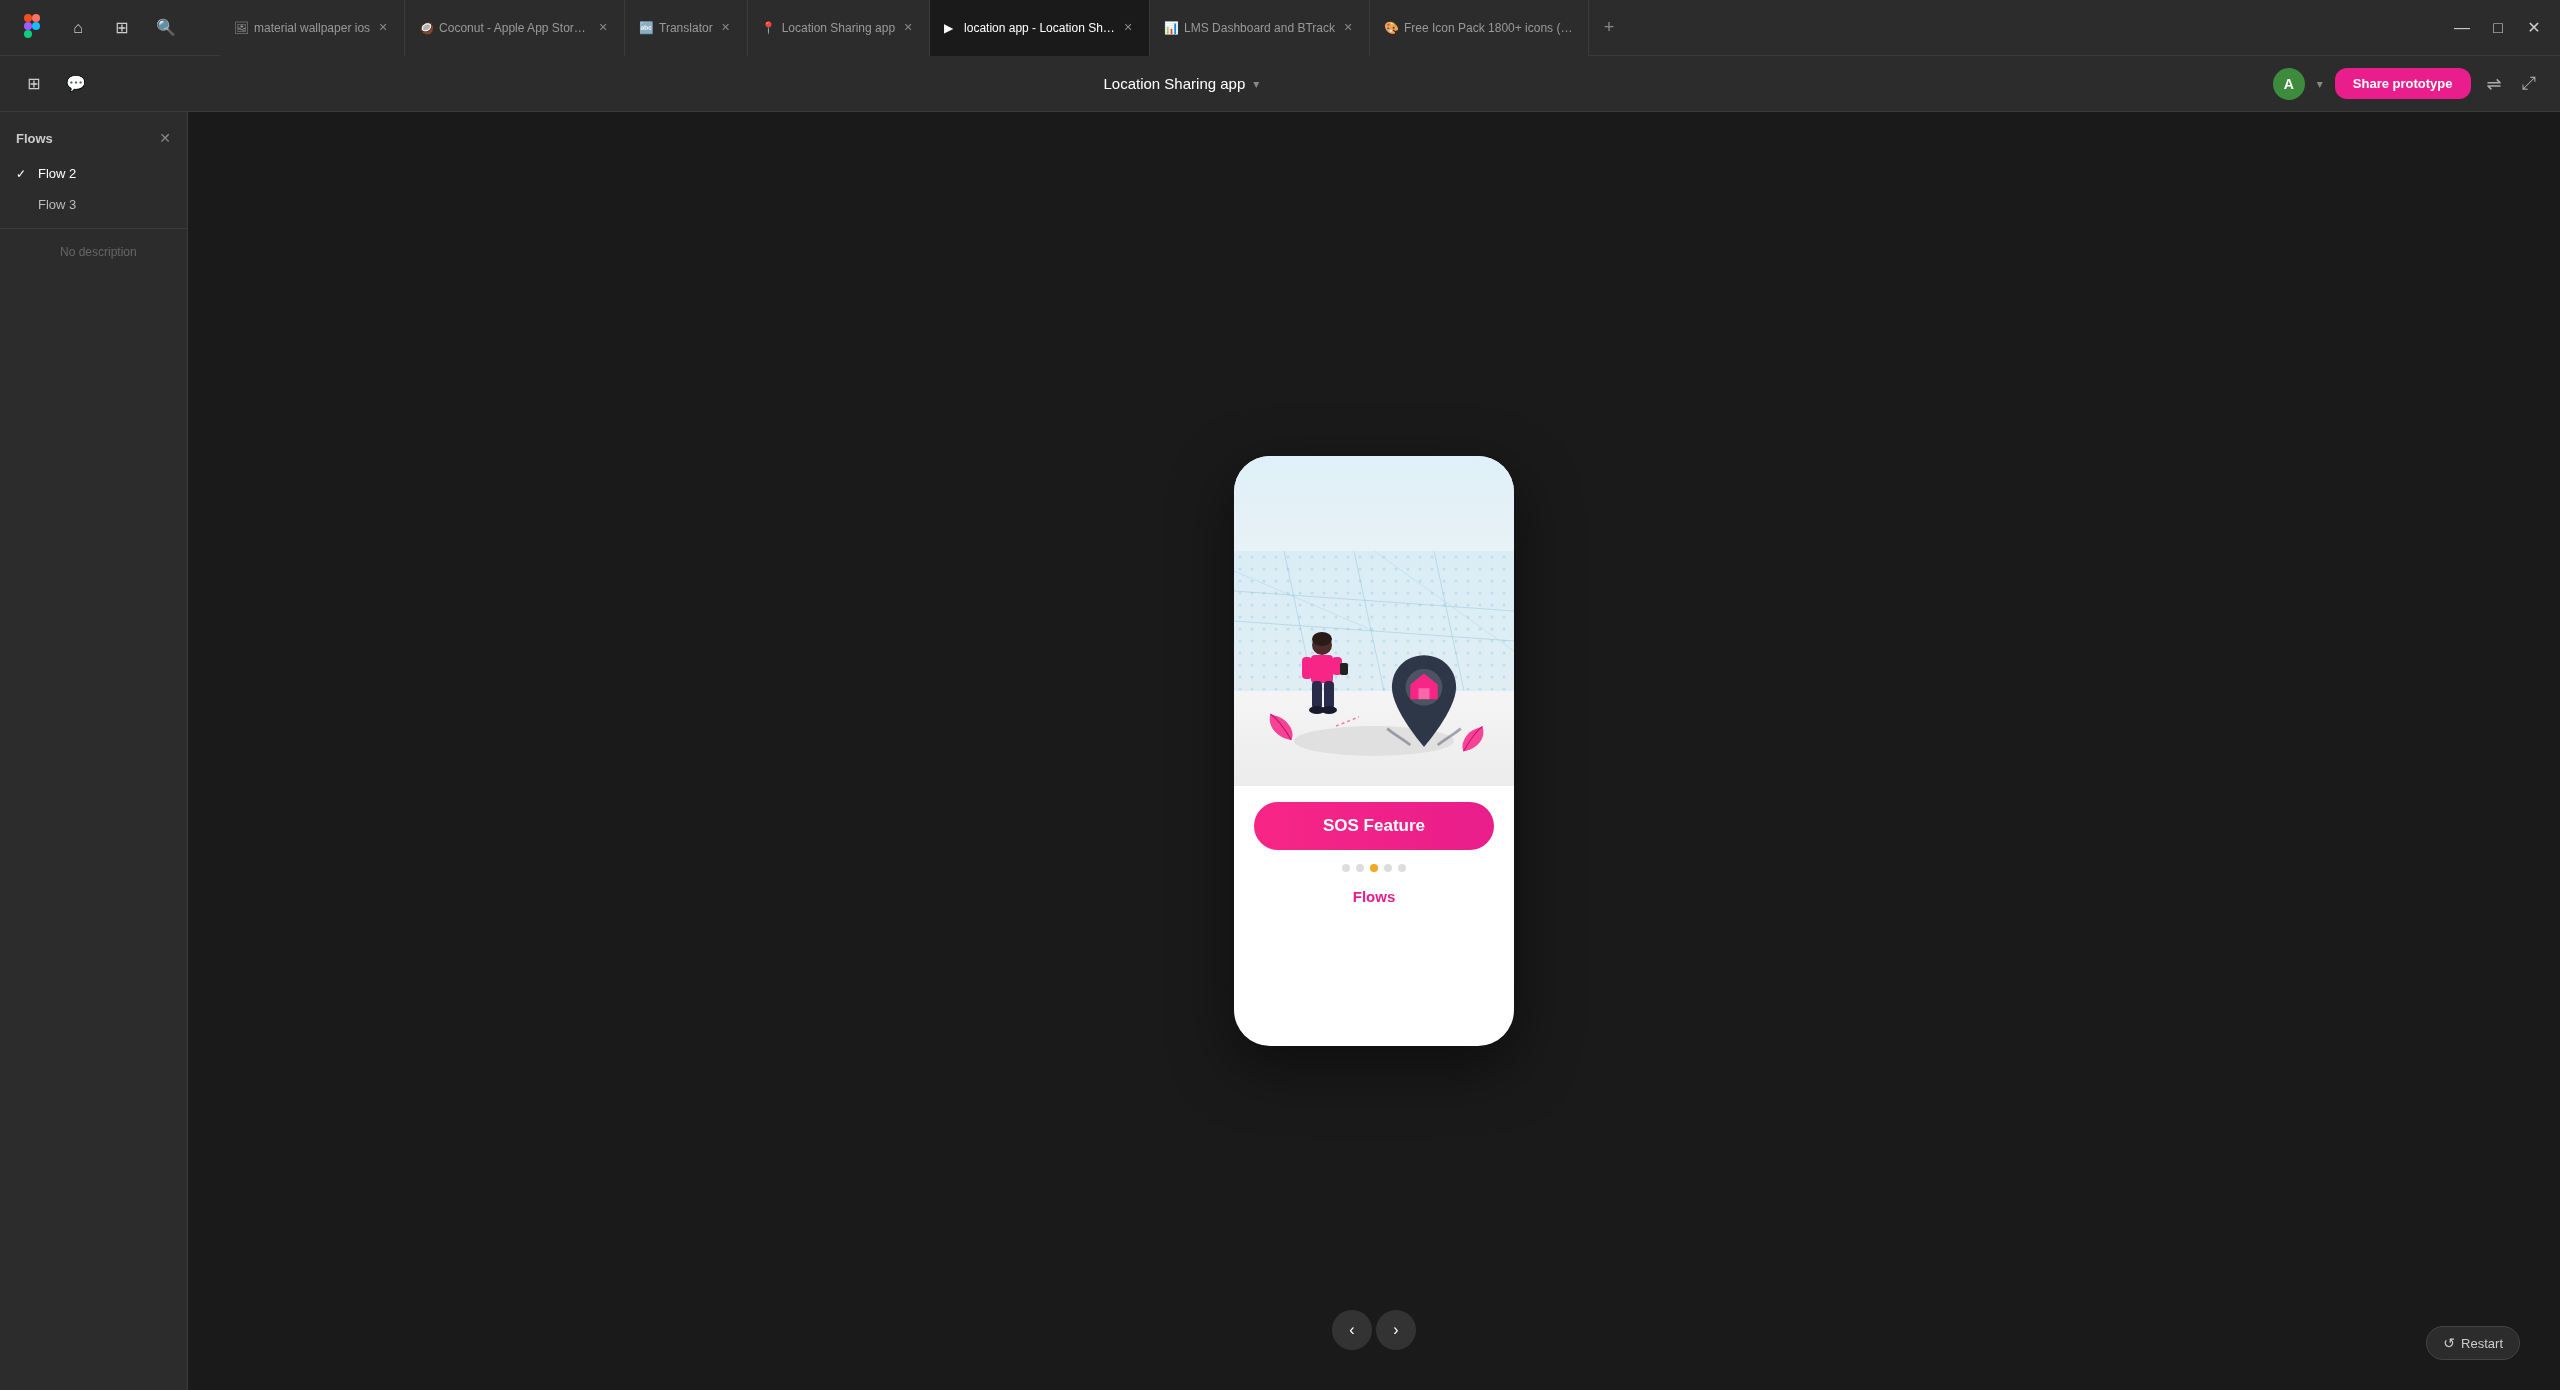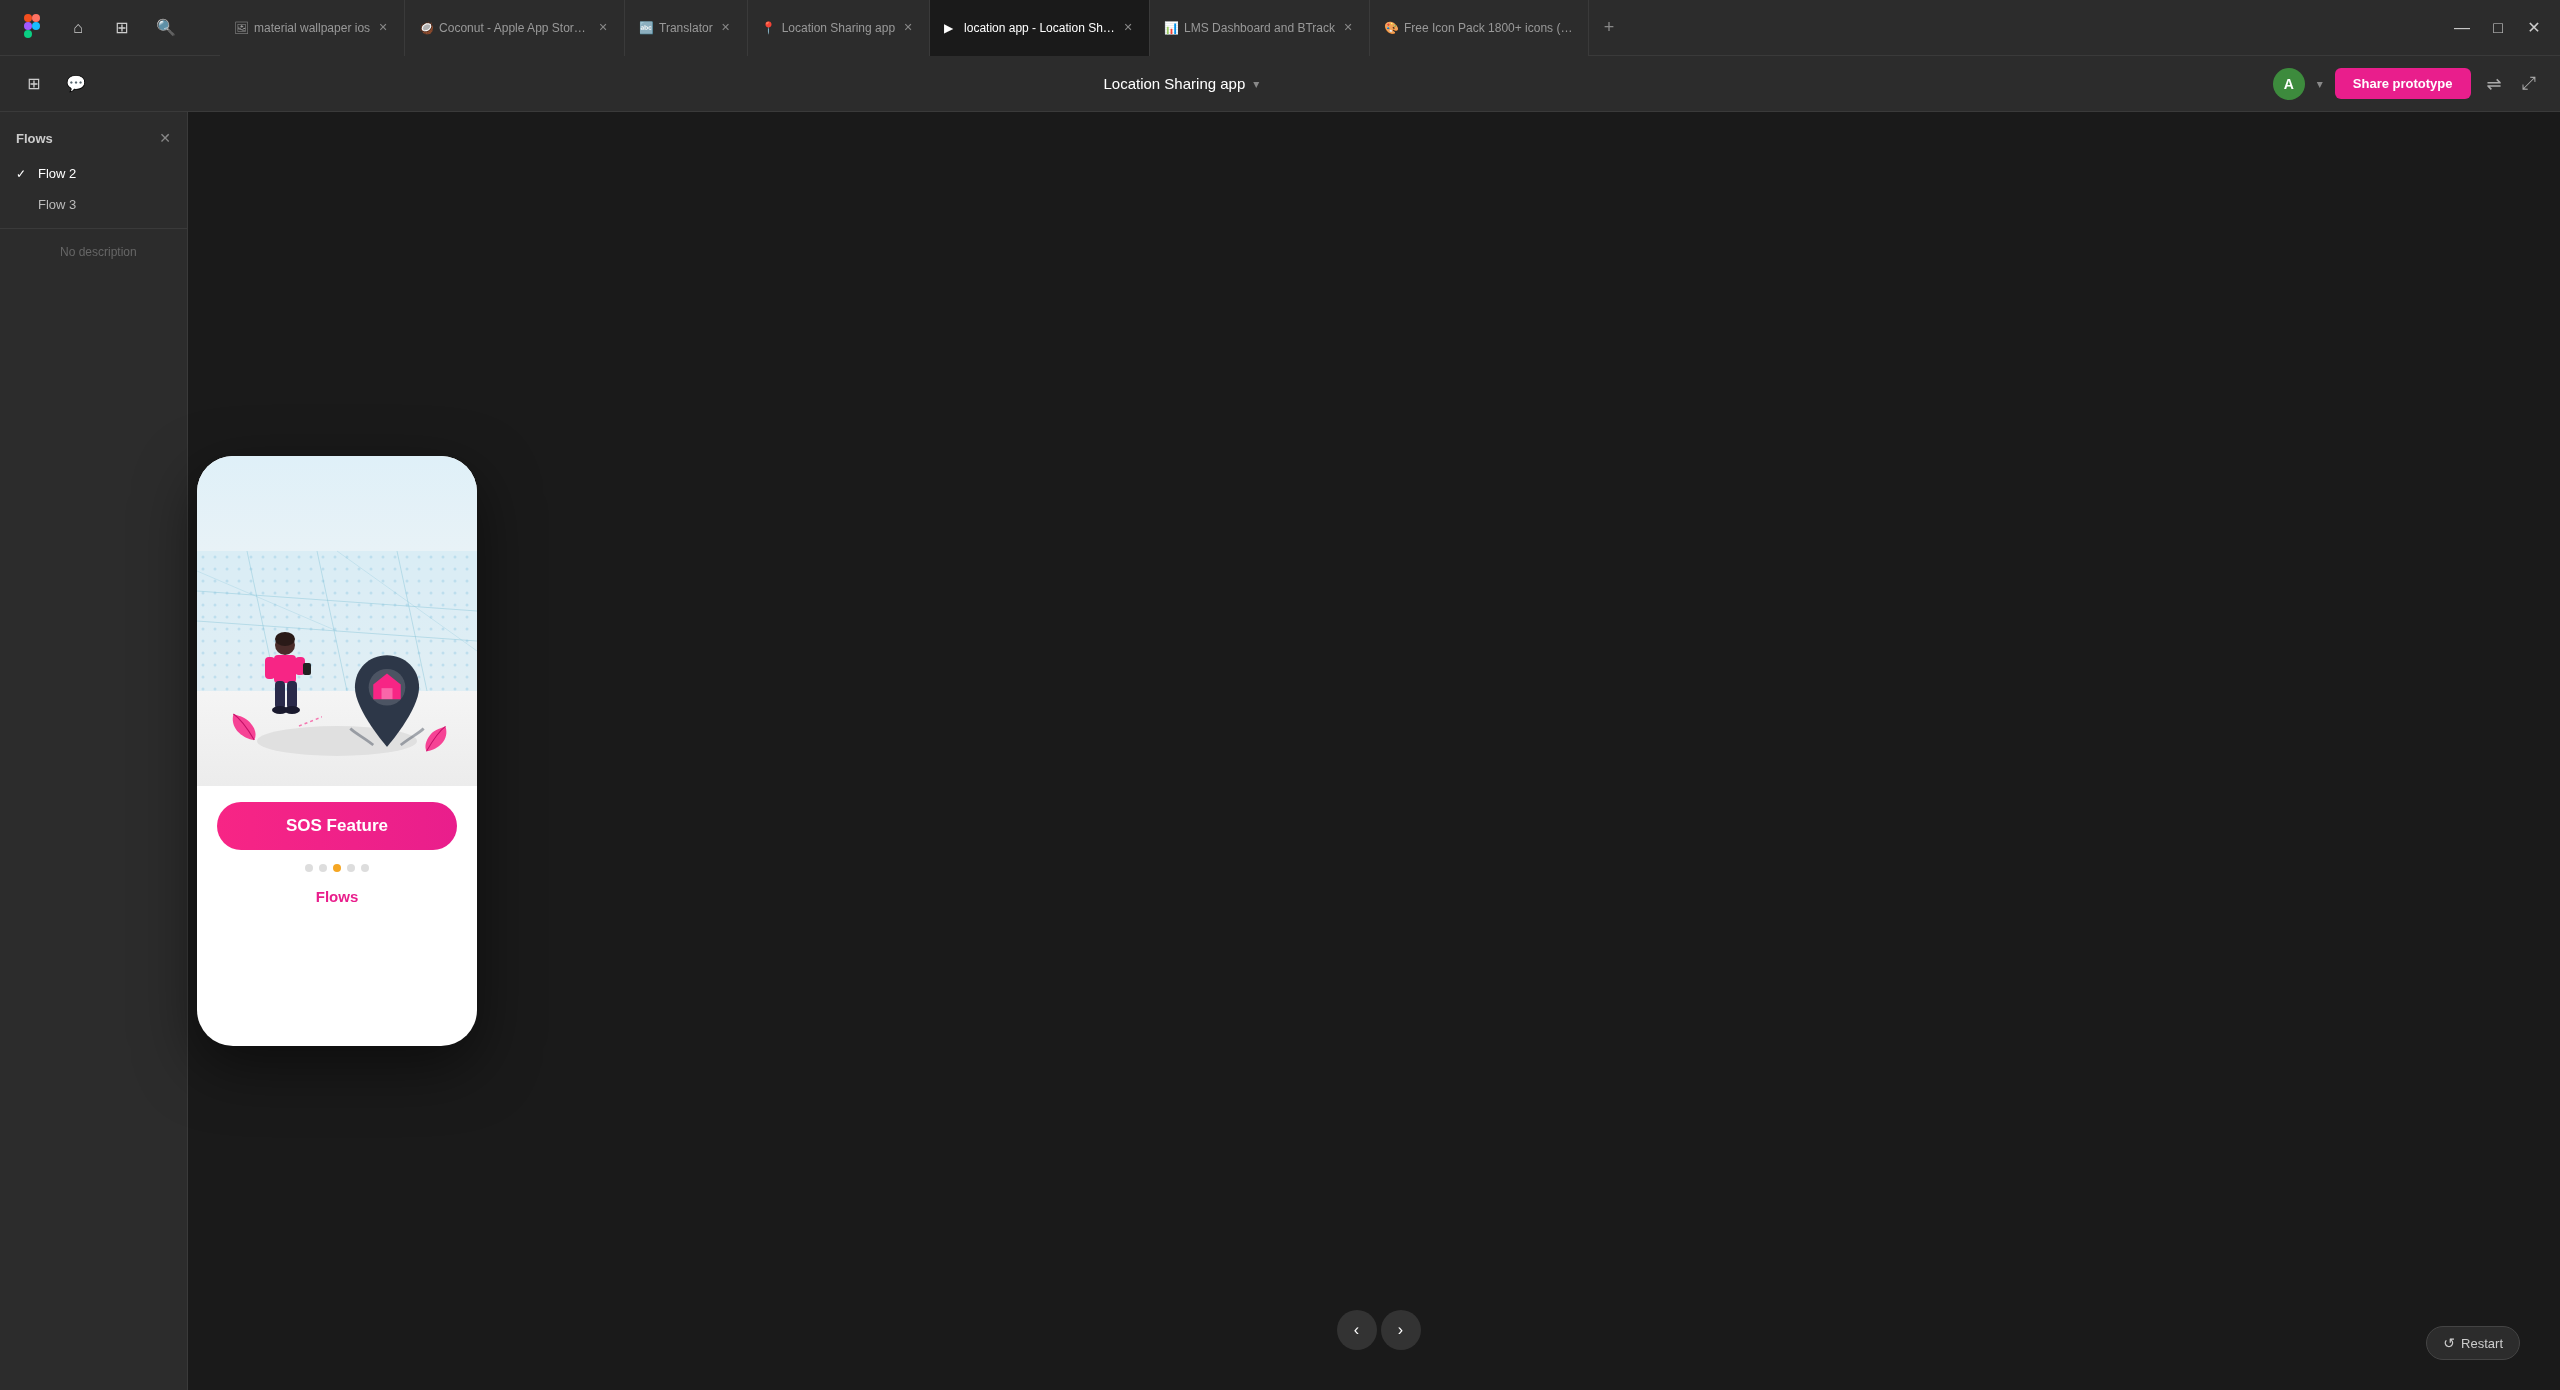--- a/index.html
+++ b/index.html
@@ -145,21 +145,21 @@
       align-items: center;
       justify-content: center;
       font-size: 14px;
       font-weight: 600;
       color: #fff;
     }
     .share-btn {
       background: #e91e8c;
       color: #fff;
       border: none;
-      border-radius: 6px;
+      border-radius: 12px;
       padding: 8px 18px;
       font-size: 13px;
       font-weight: 600;
       cursor: pointer;
     }
     .toolbar-icon-btn {
       color: #aaa;
       font-size: 18px;
       cursor: pointer;
       padding: 4px;
@@ -223,23 +223,22 @@
       color: #666;
       margin-left: 44px;
     }
 
     
     .canvas {
       flex: 1;
       background: #1a1a1a;
       display: flex;
       align-items: center;
-      justify-content: flex-start;
+      justify-content: center;
       position: relative;
-      margin-left: 9px;
     }
 
     
     .phone-mockup {
       width: 280px;
       height: 590px;
       background: #fff;
       border-radius: 36px;
       overflow: hidden;
       box-shadow: 0 20px 60px rgba(0,0,0,0.5);

